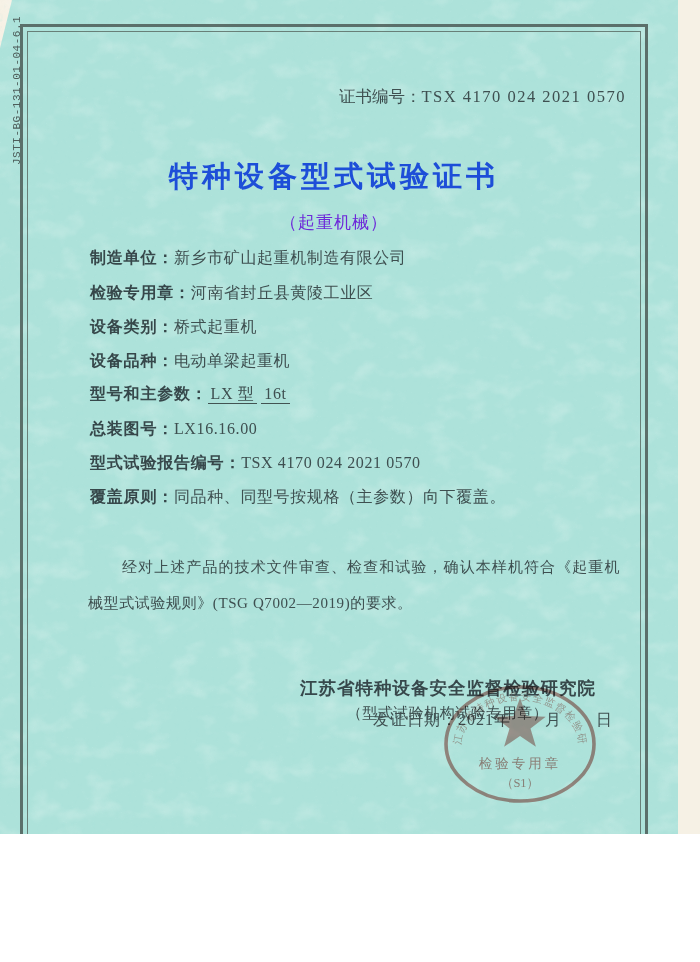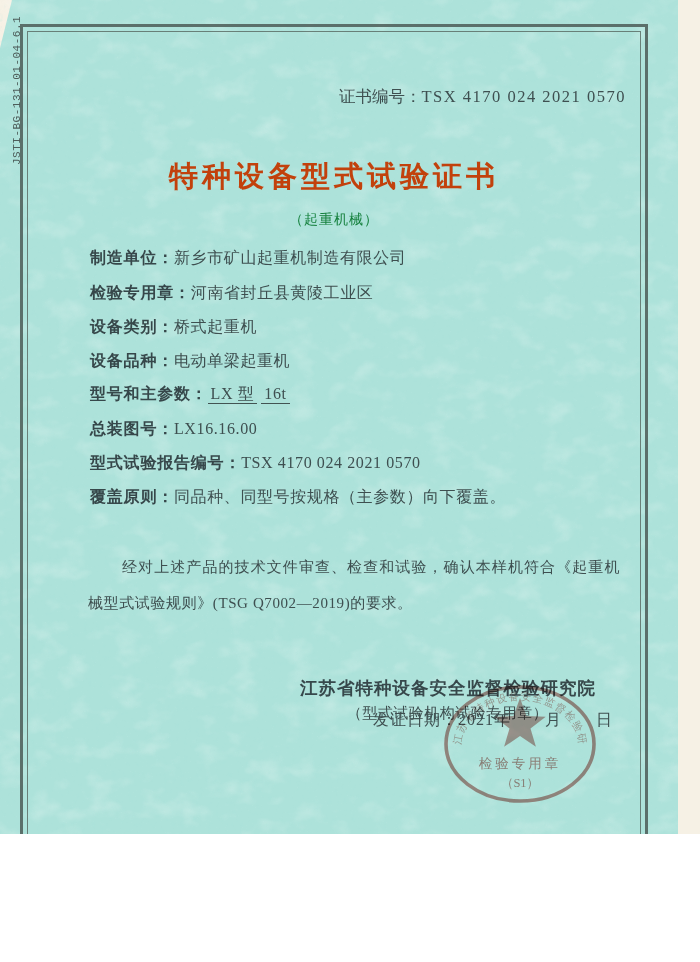--- a/index.html
+++ b/index.html
@@ -31,22 +31,22 @@
   .ink{color:#3e4f50;}
   .doc-code{
     left:-49px;top:93px;width:132px;text-align:center;
     transform:rotate(-90deg);
     font-family:"Liberation Mono", monospace;
     font-size:11px;letter-spacing:.5px;color:#4d5d5a;
   }
   .cert-line{left:339px;top:86px;font-size:16.5px;}
   .cert-line .num{letter-spacing:1.5px;}
   .center{left:20px;width:628px;text-align:center;}
-  .title{top:157px;font-size:29px;font-weight:bold;letter-spacing:4px;color:#c2410c;}
-  .subtitle{top:211px;font-size:14px;letter-spacing:1px;color:#15803d;font-family:Liberation Mono, monospace;}
+  .title{top:157px;font-size:29px;font-weight:bold;letter-spacing:4px;color:#1d4ed8;}
+  .subtitle{top:211px;font-size:17px;letter-spacing:1px;color:#6d28d9;font-family:Liberation Mono, monospace;}
   .row{left:90px;font-size:16px;}
   .row .lbl{font-weight:bold;letter-spacing:.8px;color:#36474a;}
   .row .val{letter-spacing:.6px;}
   .u{border-bottom:1.3px solid #425352;padding:0 3px 1px 3px;}
   .statement{
     left:88px;top:549px;width:532px;white-space:normal;
     font-size:15px;line-height:36px;letter-spacing:.6px;
     text-indent:34px;text-align:justify;
   }
   .issuer{left:300px;top:676px;font-size:17.5px;font-weight:bold;letter-spacing:1px;color:#37484b;}

